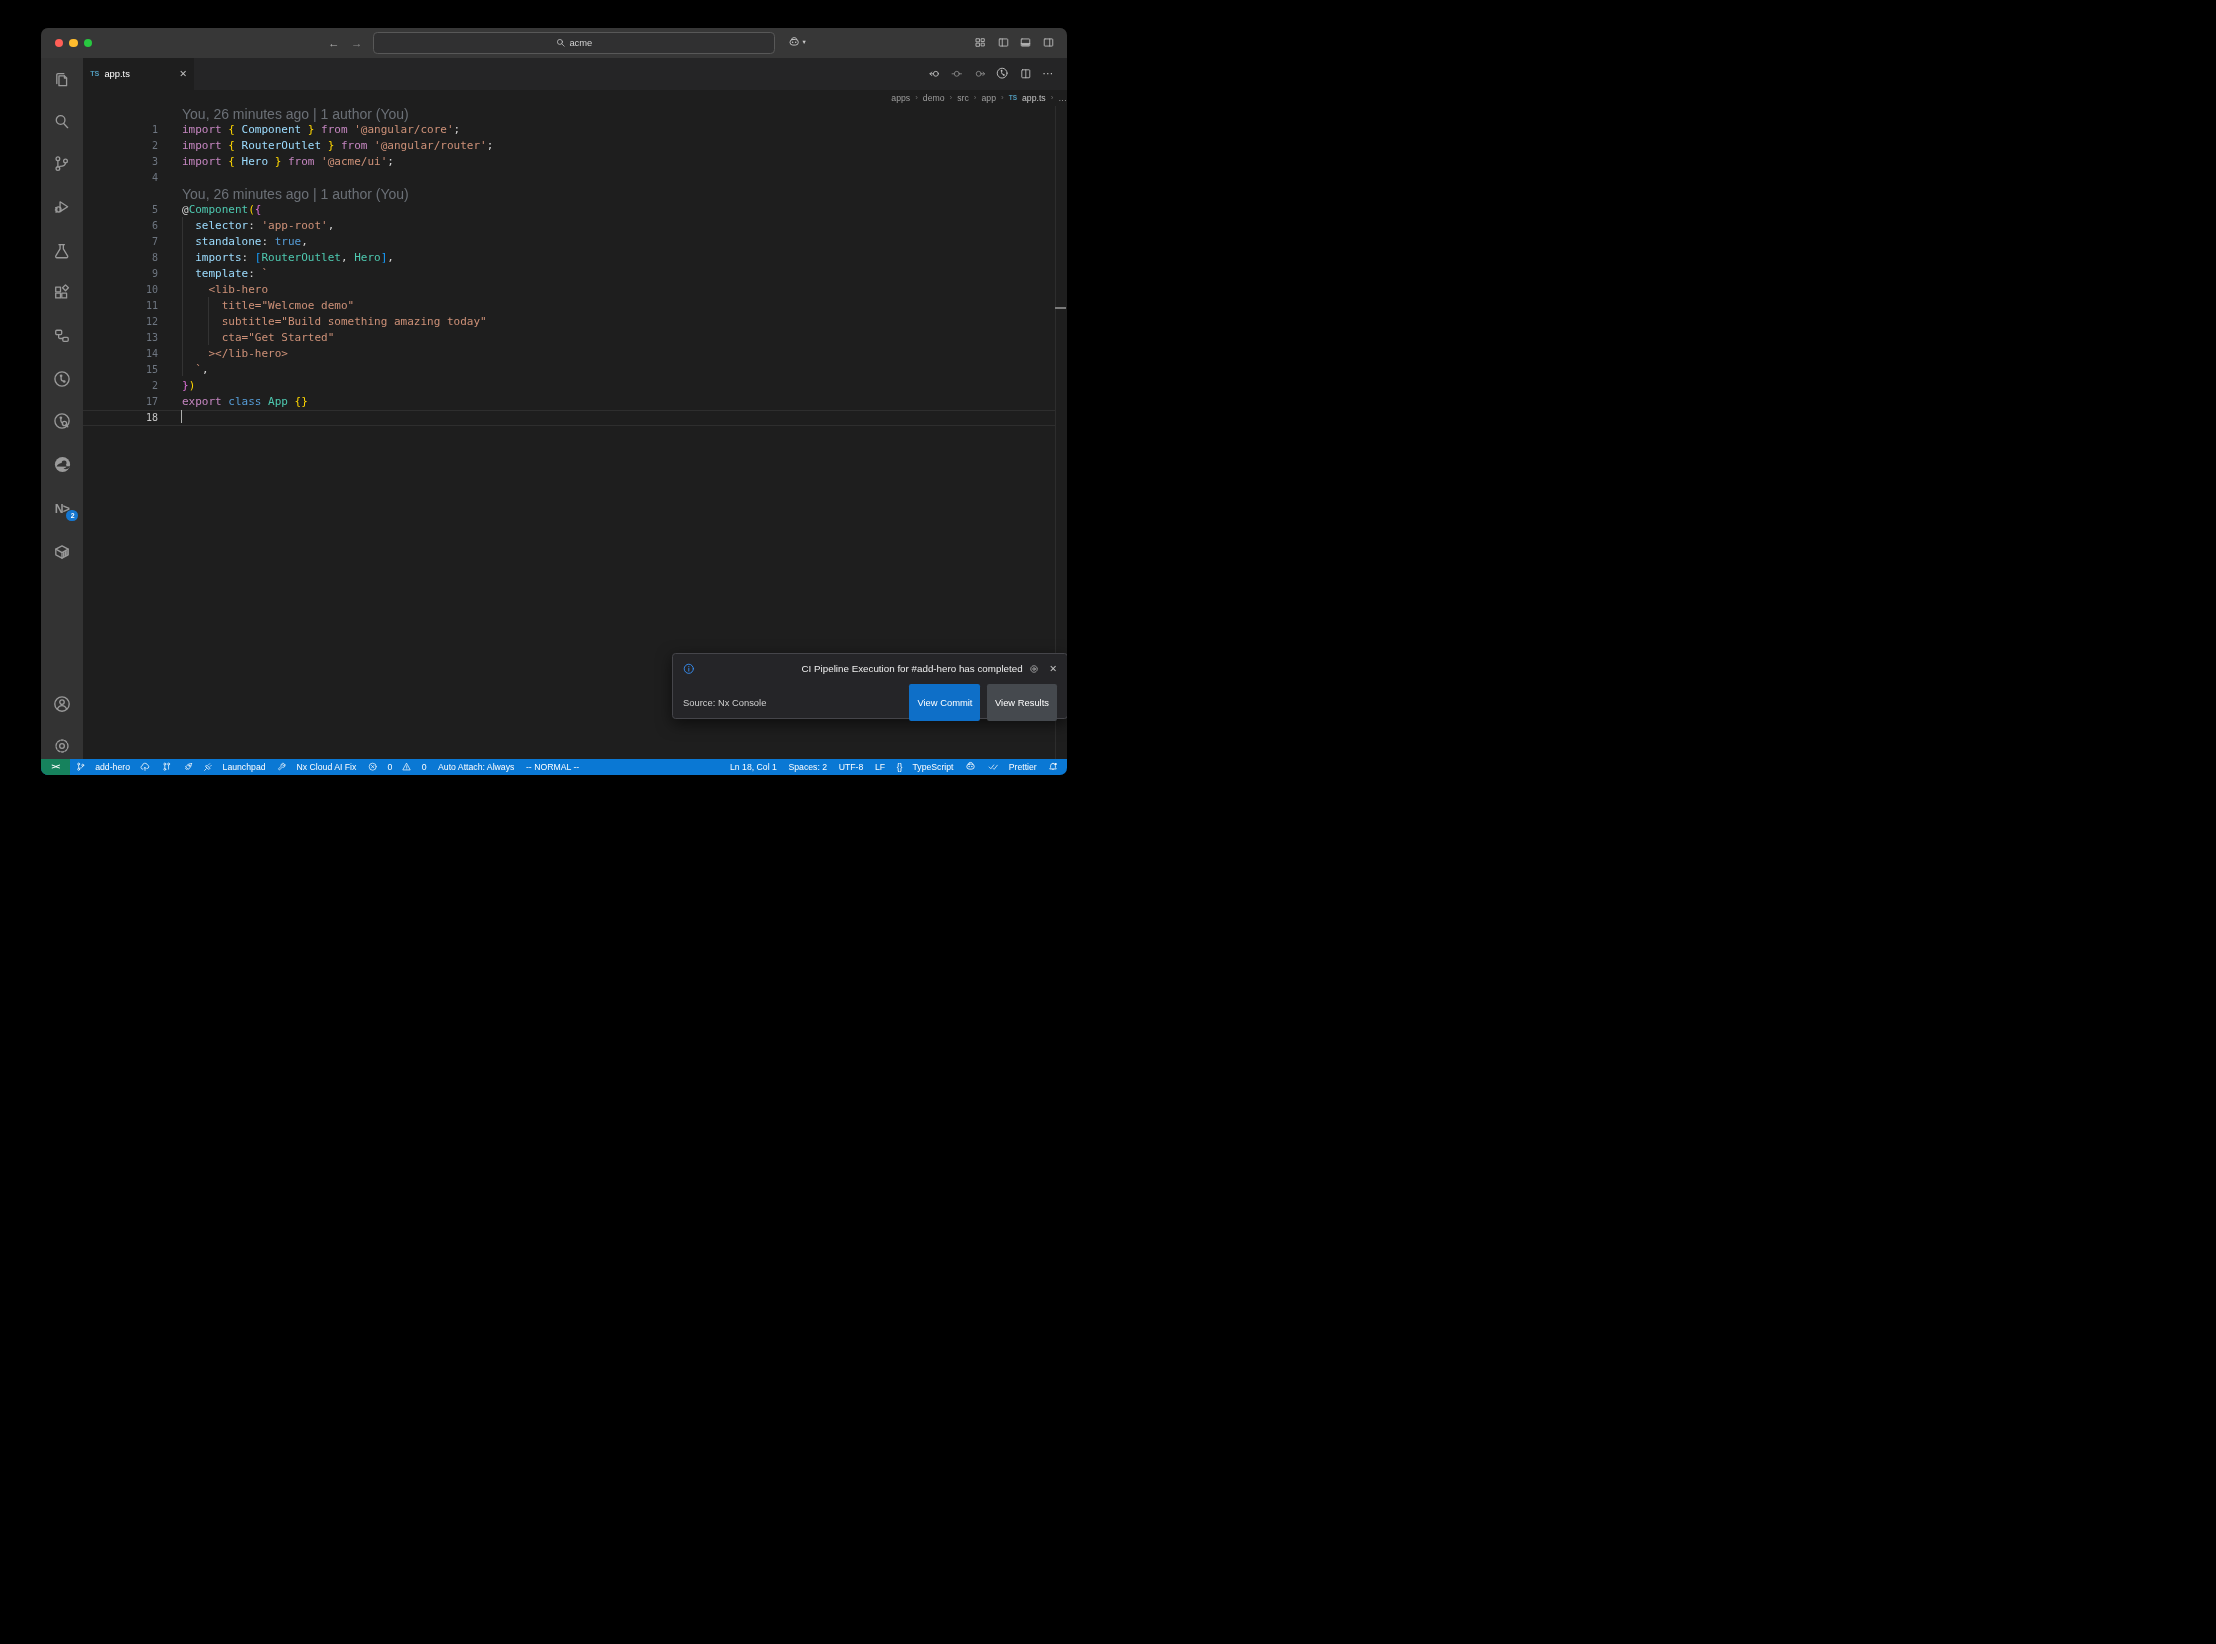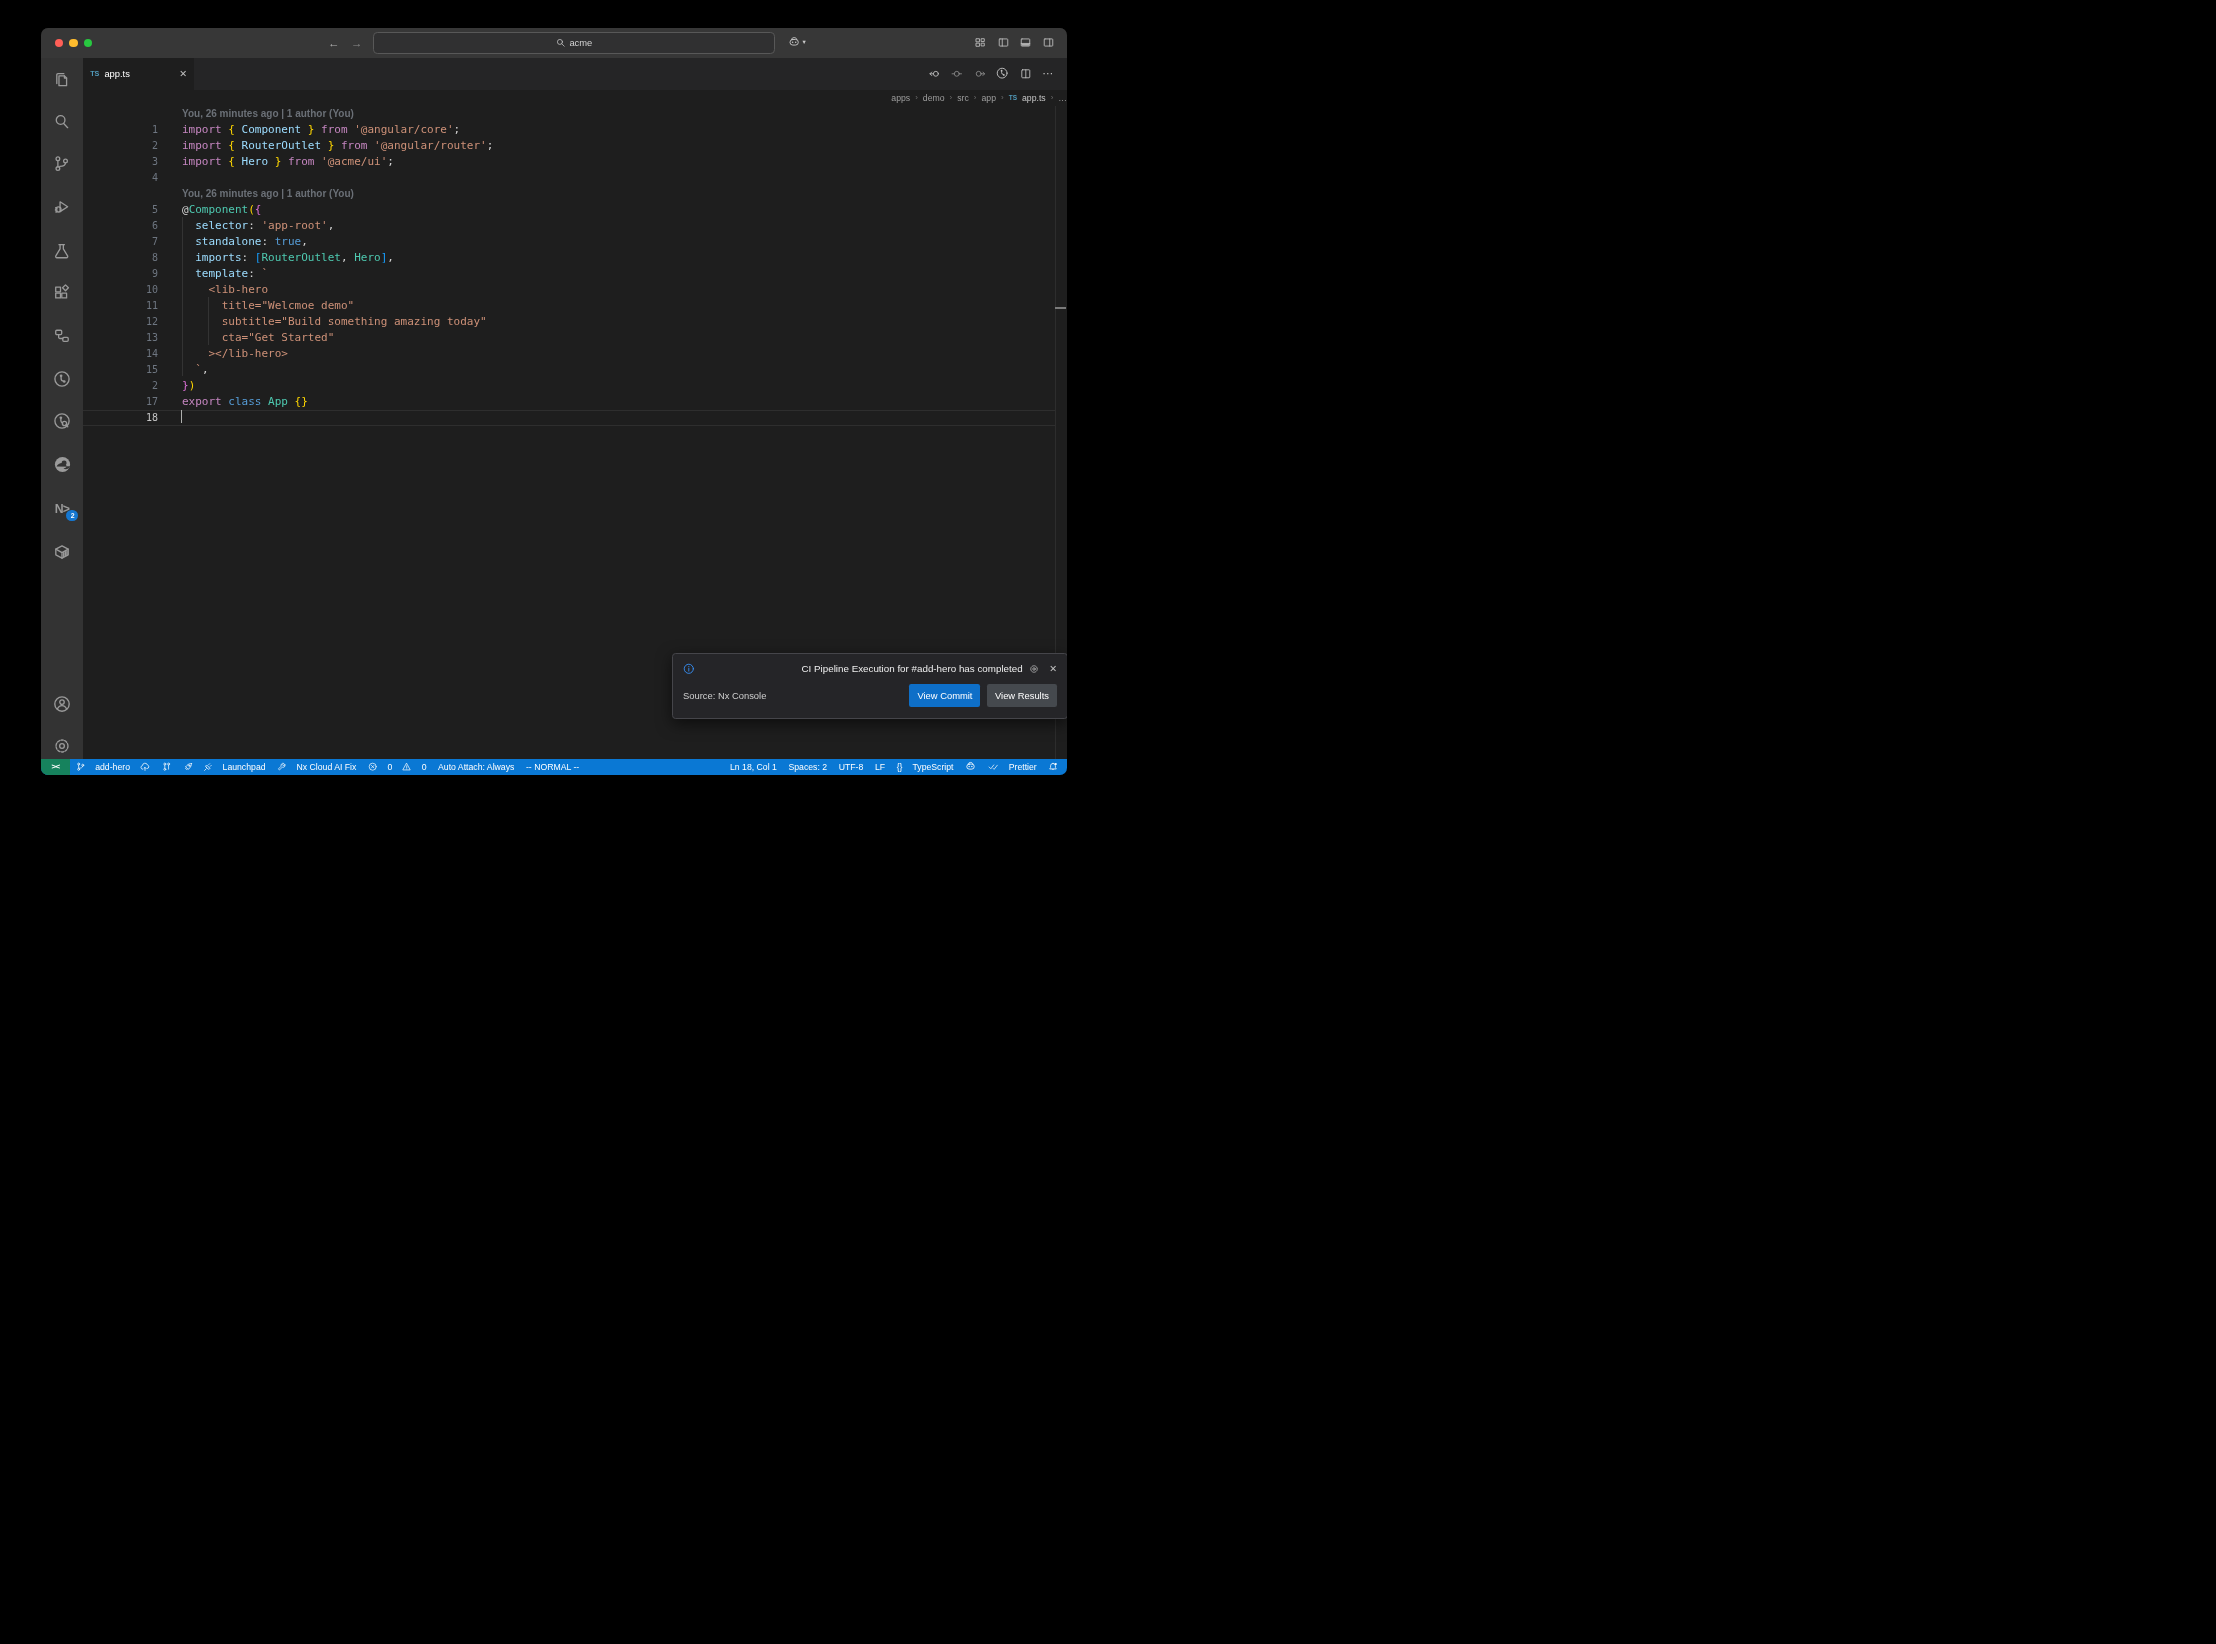--- a/index.html
+++ b/index.html
@@ -34,38 +34,38 @@
   .editor-actions{position:absolute;right:13px;top:0;height:32px;display:flex;align-items:center;gap:11px;color:#c3c3c3;}
   .breadcrumbs{position:absolute;left:0;top:32px;right:0;height:16.6px;background:#1e1e1e;display:flex;
     align-items:center;padding-left:14.5px;gap:5px;color:#9d9d9d;font-size:8.7px;justify-content:flex-end;}
   .bc-sep{color:#6c6c6c;font-size:8px;}
   
   .editor{position:absolute;left:0;top:48px;right:0;bottom:0;background:#1e1e1e;overflow:hidden;}
   .code-area{position:absolute;left:0;top:0;right:12.3px;bottom:0;}
   .crow{display:flex;height:16px;line-height:16px;font-family:"DejaVu Sans Mono",monospace;font-size:11px;position:relative;}
   .gutter{flex:0 0 75px;text-align:right;color:#6e7681;font-size:10px;}
   .ctext{white-space:pre;padding-left:24px;color:#d4d4d4;}
-  .ctext.blame{font-family:"Liberation Sans",sans-serif;font-size:10px;color:#6b7077;font-weight:bold;}
+  .ctext.blame{font-family:"Liberation Sans",sans-serif;font-size:14px;color:#6b7077;}
   .crow.cur{box-shadow:inset 0 0.7px 0 #343434, inset 0 -0.7px 0 #343434;}
   .crow.cur .gutter{color:#c6c6c6;}
   .tk-kw{color:#C586C0}.tk-kw2{color:#569CD6}.tk-type{color:#4EC9B0}.tk-var{color:#9CDCFE}
   .tk-str{color:#CE9178}.tk-gold{color:#FFD700}.tk-pink{color:#DA70D6}.tk-blue{color:#179FFF}.tk-plain{color:#D4D4D4}
   .guide{position:absolute;width:0.7px;background:#333;}
   .cursor{position:absolute;left:98px;top:304px;width:1.1px;height:13px;background:#aeafad;}
   .ovruler{position:absolute;right:11.6px;top:0;bottom:0;width:0.7px;background:#2d2d2d;}
   .ovmark{position:absolute;right:0.7px;top:201px;width:11px;height:2.9px;background:#7a7a7a;}
   
   .notif{position:absolute;left:631px;top:625px;width:394px;height:64px;background:#252528;border:0.7px solid #45454a;
     border-radius:3.6px;box-shadow:0 4.3px 14.5px rgba(0,0,0,.55);color:#e6e6e6;}
   .notif-head{display:flex;align-items:center;gap:6.5px;padding:9.4px 10px 0 10px;font-size:9.8px;text-align:right;}
   .notif-title{flex:1;color:#eee;}
   .notif-acts{display:flex;align-items:center;gap:10px;color:#c0c0c0;}
   .notif-foot{display:flex;align-items:center;padding:10px 10px 0 10px;font-size:9.4px;color:#cfcfcf;}
   .notif-src{flex:1;}
-  .btn{border-radius:2.2px;font-size:9.4px;padding:6px 8px;color:#fff;margin-left:6.5px;}
+  .btn{border-radius:2.2px;font-size:9.4px;padding:13px 8px;color:#fff;margin-left:6.5px;}
   .btn-primary{background:#0e6fc8;}
   .btn-secondary{background:#45494e;}
   
   .statusbar{position:absolute;left:0;bottom:0;width:100%;height:16px;background:#0a78d4;display:flex;
     align-items:center;color:#fff;font-size:8.7px;}
   .remote{width:29px;height:16px;background:#16825d;display:flex;align-items:center;justify-content:center;
     font-weight:bold;font-size:8px;letter-spacing:-0.7px;}
   .sitem{display:flex;align-items:center;gap:10px;padding:0 5.8px;height:16px;white-space:nowrap;}
   .sright{margin-left:auto;display:flex;align-items:center;}
 </style>

